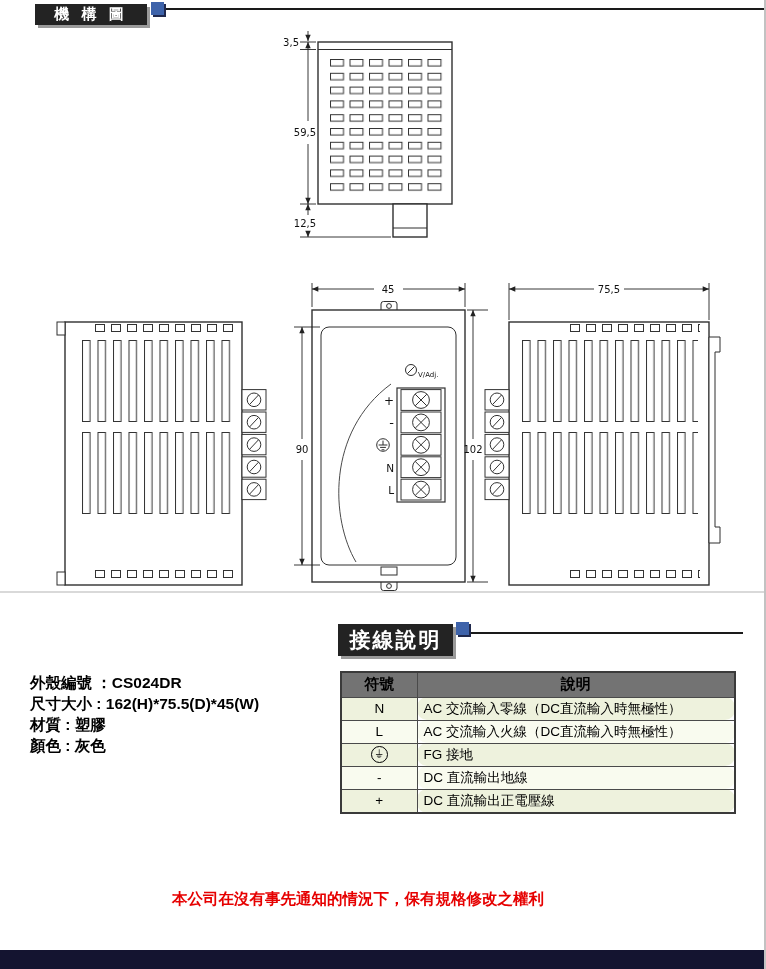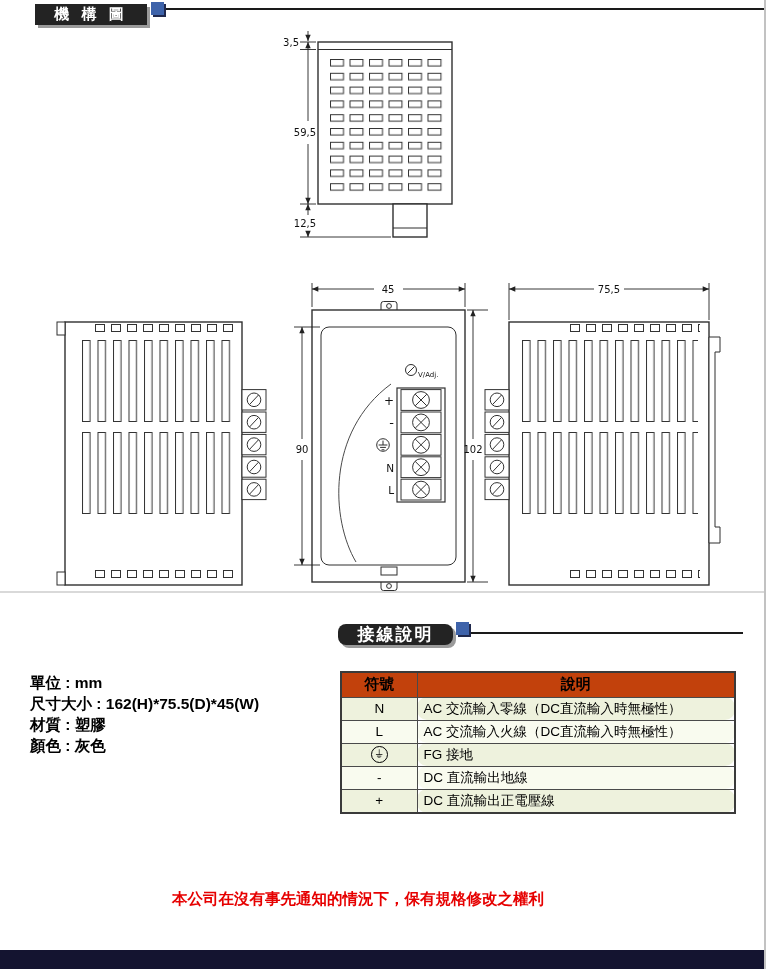--- a/index.html
+++ b/index.html
@@ -9,35 +9,35 @@
     font-family:"Liberation Sans","DejaVu Sans",sans-serif; color:#000;
     border-right:2px solid #c2c2c2;
   }
   .diagram { position:absolute; left:0; top:0; }
   .hdr-box {
     position:absolute; background:#232323; color:#fff; font-weight:bold;
     display:flex; align-items:center; justify-content:center;
     box-shadow:3px 3px 0 #9a9a9a;
   }
   #hdr1-box { left:35px; top:4px; width:112px; height:21px; font-size:15px; letter-spacing:4px; }
-  #hdr2-box { left:338px; top:624px; width:115px; height:21px; font-size:17px; letter-spacing:2px;border-radius:8px; }
+  #hdr2-box { left:338px; top:624px; width:115px; height:32px; font-size:21px; letter-spacing:2px; }
   .accent-sq { position:absolute; width:13px; height:13px; background:#3e63aa; box-shadow:2px 2px 0 #20294d; }
   #sq1 { left:151px; top:2px; }
   #sq2 { left:456px; top:622px; }
   .hdr-rule { position:absolute; background:#1a1a1a; height:2px; }
   #rule1 { left:166px; top:8px; width:600px; }
   #rule2 { left:471px; top:632px; width:272px; }
   #divider { position:absolute; left:0; top:591px; width:766px; height:2px; background:#d9d9d9; }
   .specs { position:absolute; left:30px; top:672px; font-size:15.5px; font-weight:bold; line-height:21px; }
   .wiring {
     position:absolute; left:340px; top:671px; width:396px;
     border-collapse:collapse; table-layout:fixed; border:2px solid #3a3a3a;
   }
   .wiring th, .wiring td { border:1px solid #4a4a4a; }
-  .wiring th { background:#c2410c; font-size:15px; font-weight:bold; height:25px; text-align:center; }
+  .wiring th { background:#737373; font-size:15px; font-weight:bold; height:25px; text-align:center; }
   .wiring th.col-sym { width:76px; }
   .wiring td { font-size:13.5px; height:23px; }
   .wiring td.sym { text-align:center; vertical-align:middle; }
   .wiring td.desc { padding:2px 6px; text-align:left; vertical-align:middle;border-radius:10px; }
   .wiring tbody tr:nth-child(odd) td { background:#eef2dd; }
   .wiring tbody tr:nth-child(even) td { background:#f9fbef; }
   .sym-small { font-size:10.5px; font-weight:bold; line-height:1.15; }
   .gnd {
     display:inline-flex; align-items:center; justify-content:center;
     width:17px; height:17px; border:1.5px solid #000; border-radius:50%;
@@ -229,21 +229,21 @@
 
   <div id="divider"></div>
 
   <div class="hdr-box" id="hdr2-box">
     <span>接線說明</span>
   </div>
   <div class="accent-sq" id="sq2"></div>
   <div class="hdr-rule" id="rule2"></div>
 
   <div class="specs">
-    <div>單位 : mm</div>
+    <div>外殼編號 ：CS024DR</div>
     <div>尺寸大小 : 162(H)*75.5(D)*45(W)</div>
     <div>材質 : 塑膠</div>
     <div>顏色 : 灰色</div>
   </div>
 
   <table class="wiring">
     <thead>
       <tr>
         <th class="col-sym">符號</th>
         <th>說明</th>

